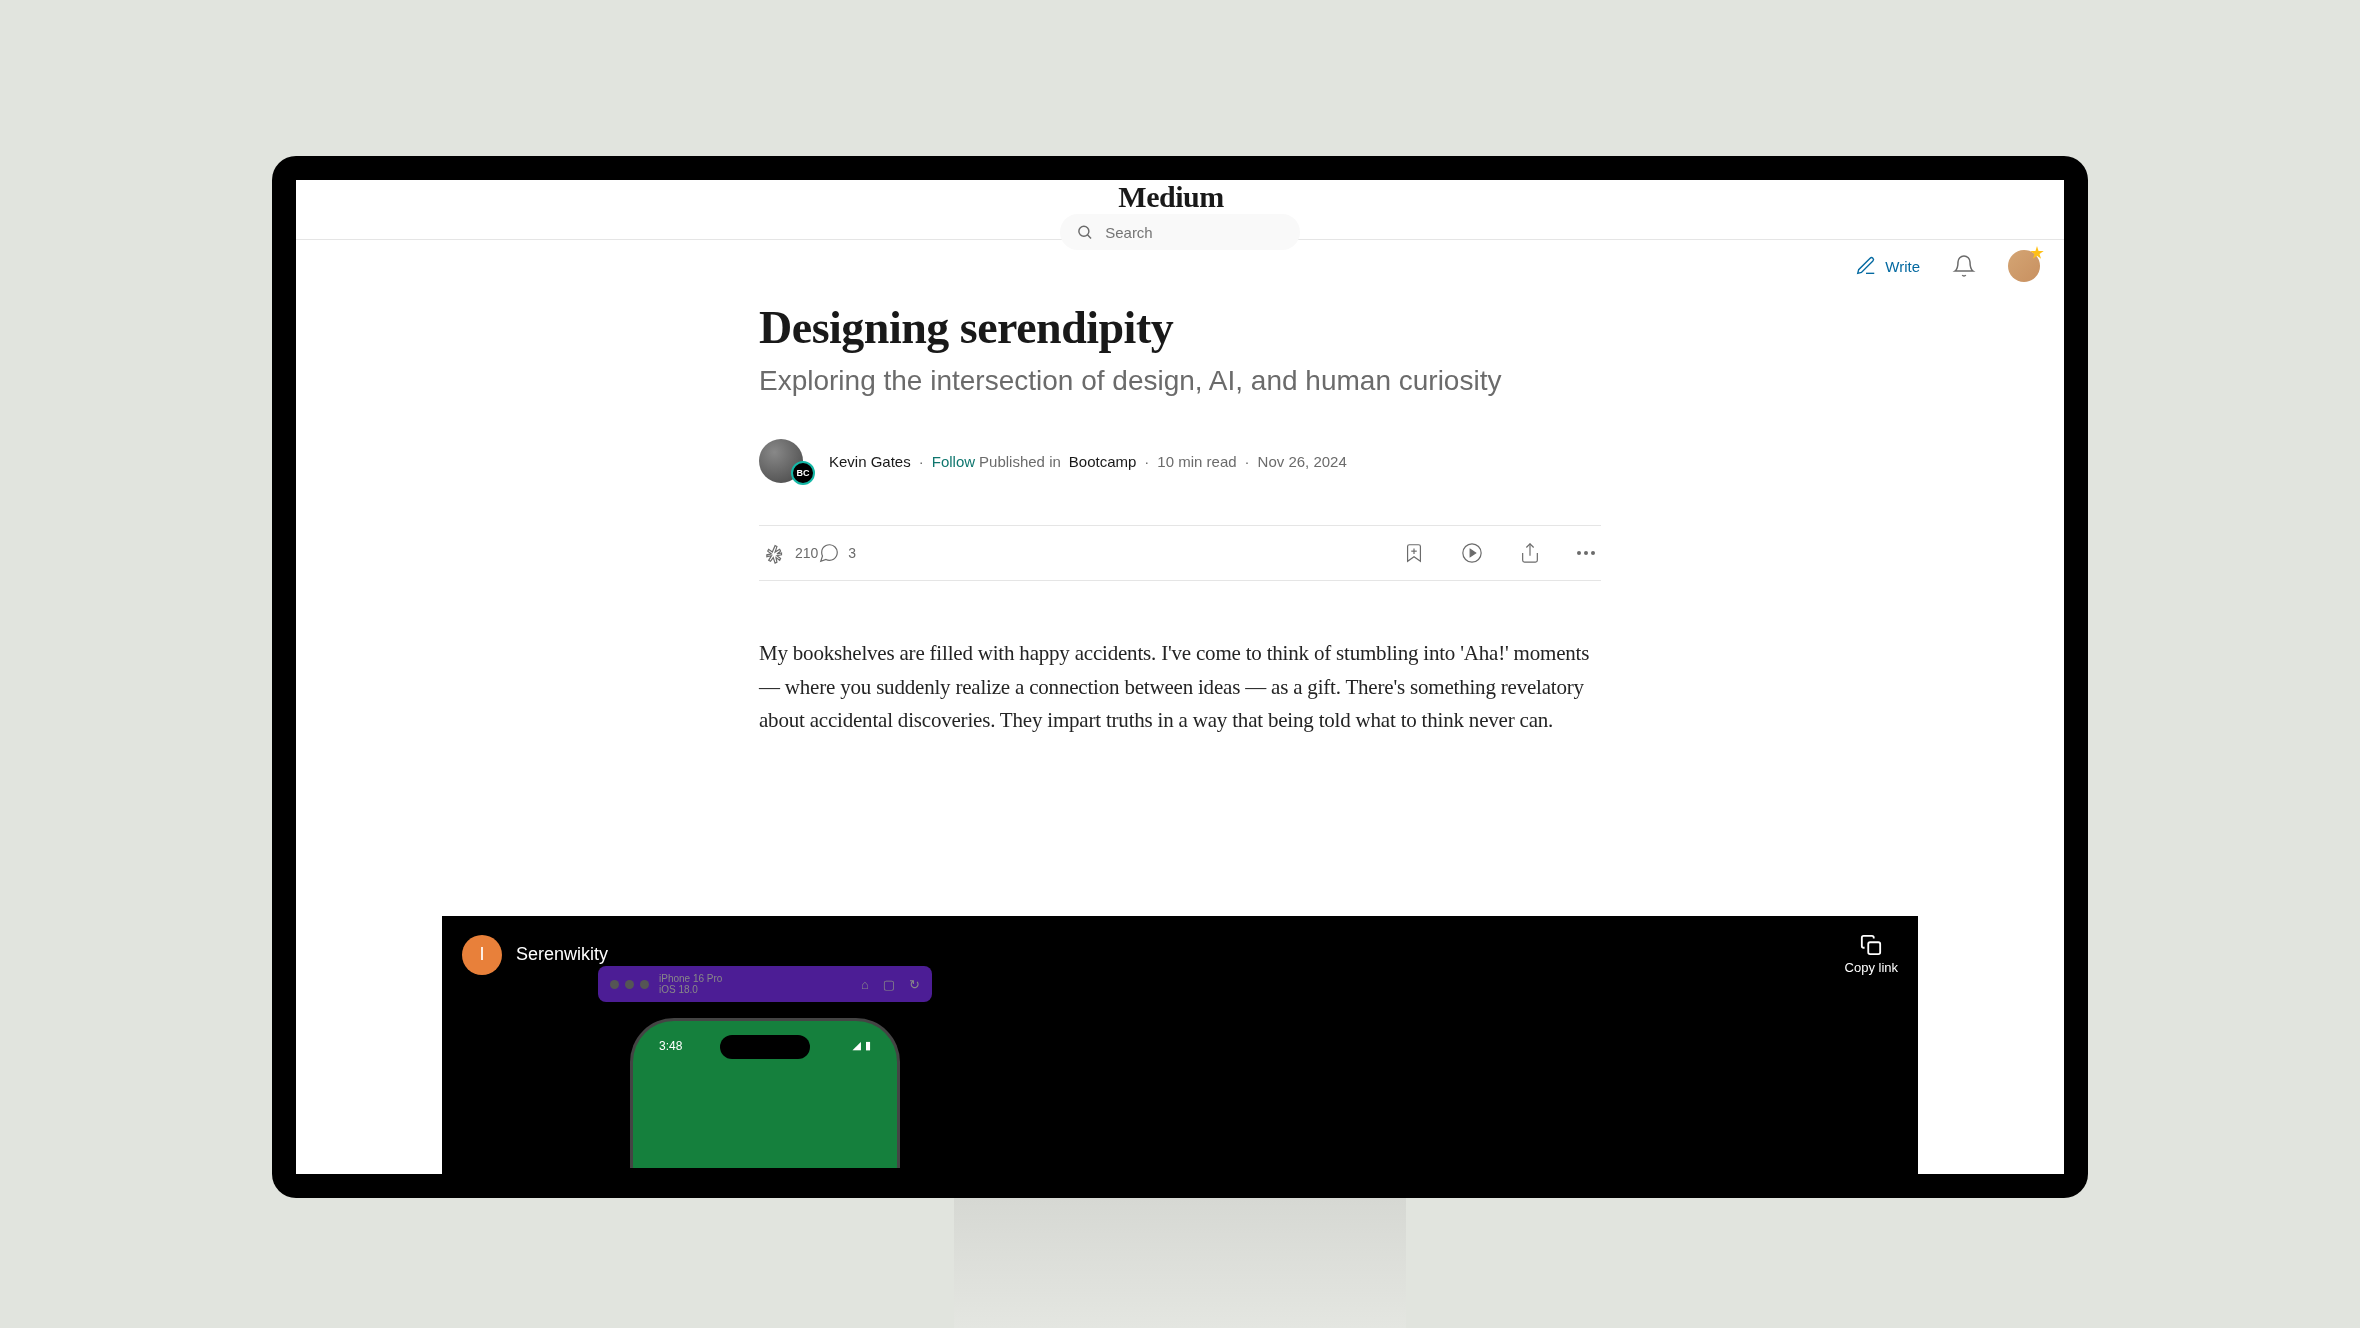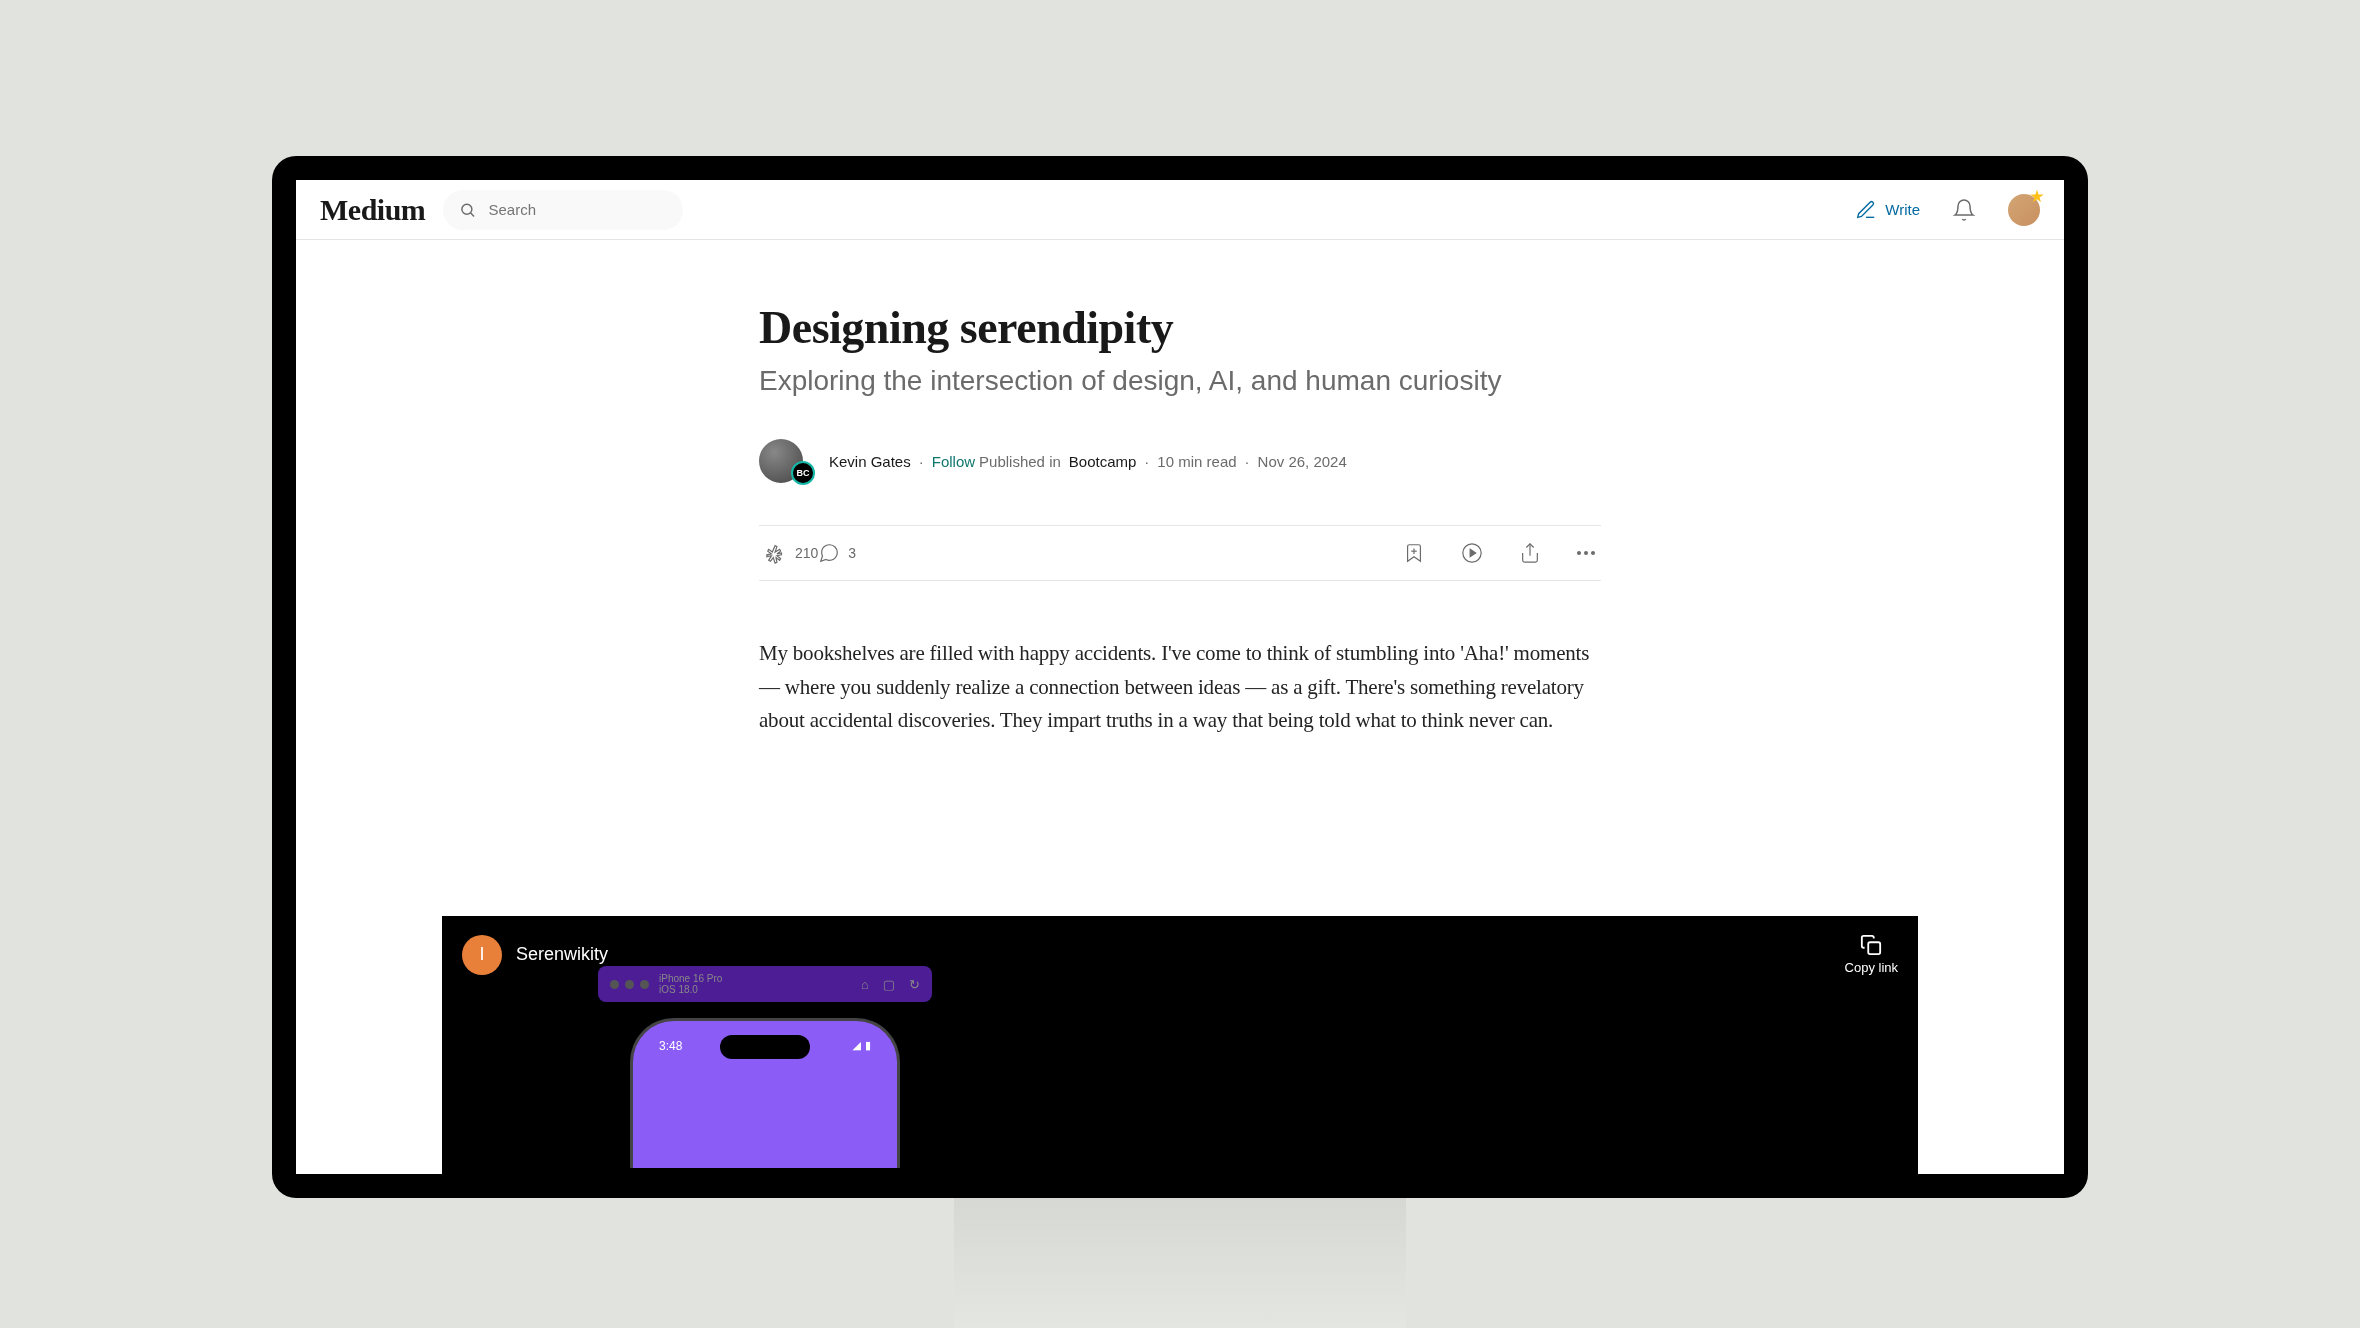--- a/index.html
+++ b/index.html
@@ -44,20 +44,21 @@
   overflow: hidden;
   position: relative;
 }
 
 .header {
   height: 60px;
   border-bottom: 1px solid #e5e5e5;
   display: flex;
   align-items: center;
   padding: 0 24px;
+  flex-direction: column;
 }
 
 .logo {
   font-family: Georgia, serif;
   font-weight: bold;
   font-size: 30px;
   letter-spacing: -0.5px;
   color: #191919;
   margin-right: 18px;
 }
@@ -396,21 +397,21 @@
   display: flex;
   gap: 14px;
   color: #888;
   font-size: 13px;
 }
 
 .phone-body {
   margin: 16px auto 17px;
   width: 270px;
   height: 150px;
-  background: #8b5cf6;
+  background: #15803d;
   border: 3px solid #444;
   border-radius: 44px 44px 0 0;
   border-bottom: none;
   position: relative;
 }
 
 .phone-notch {
   position: absolute;
   top: 14px;
   left: 50%;

